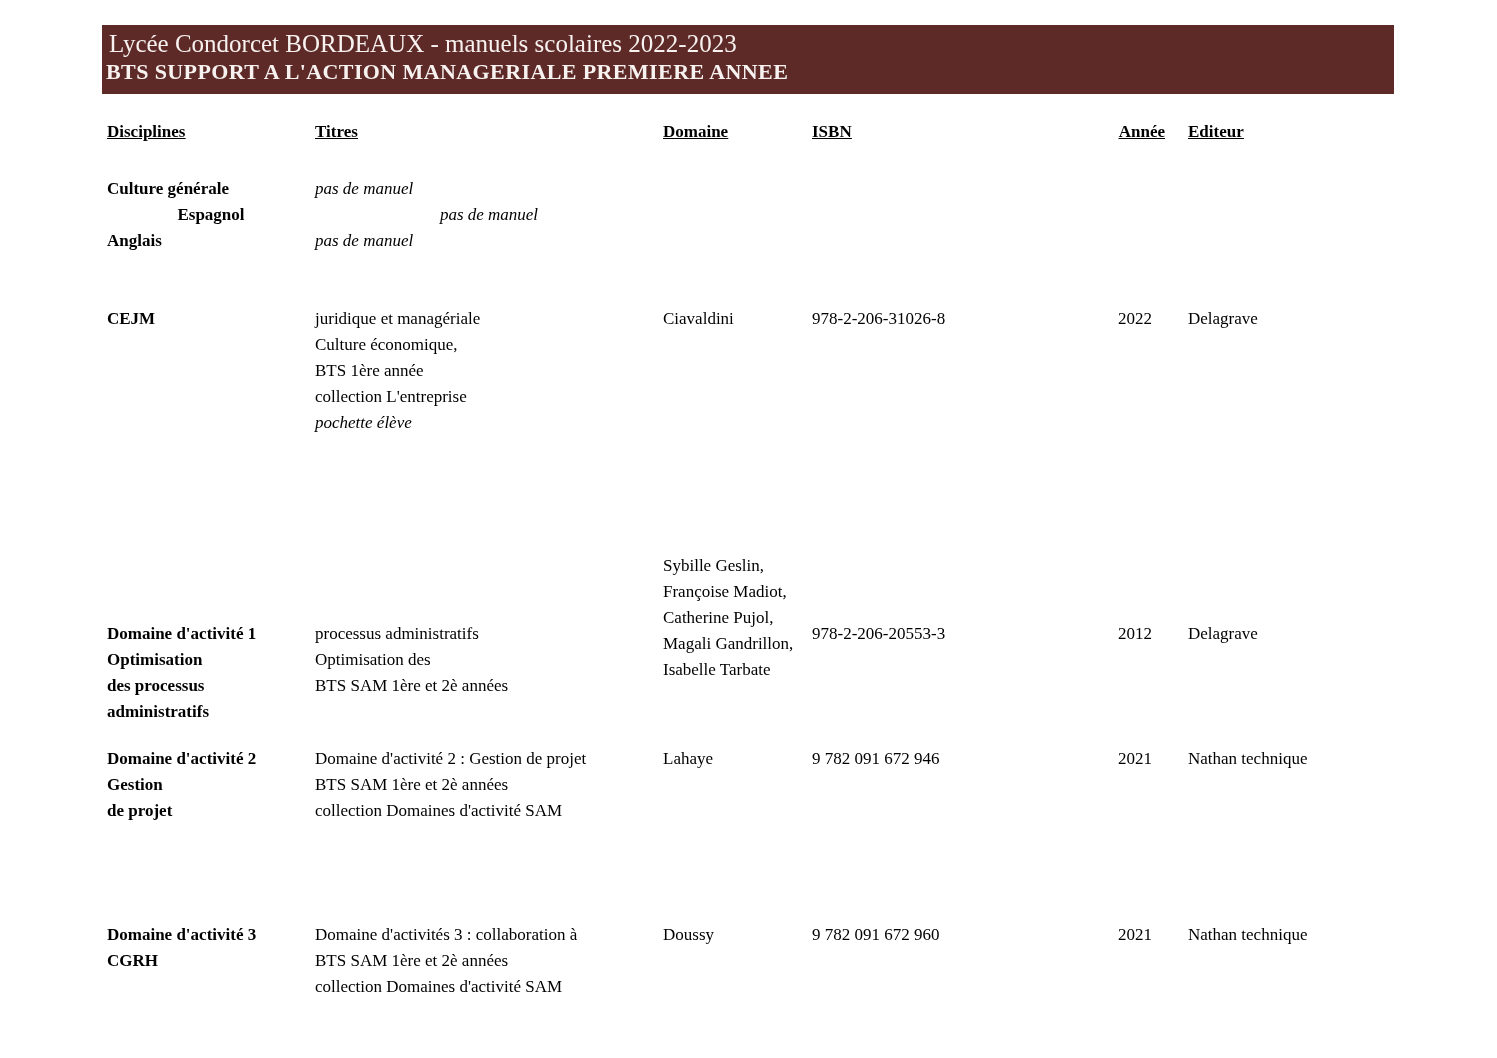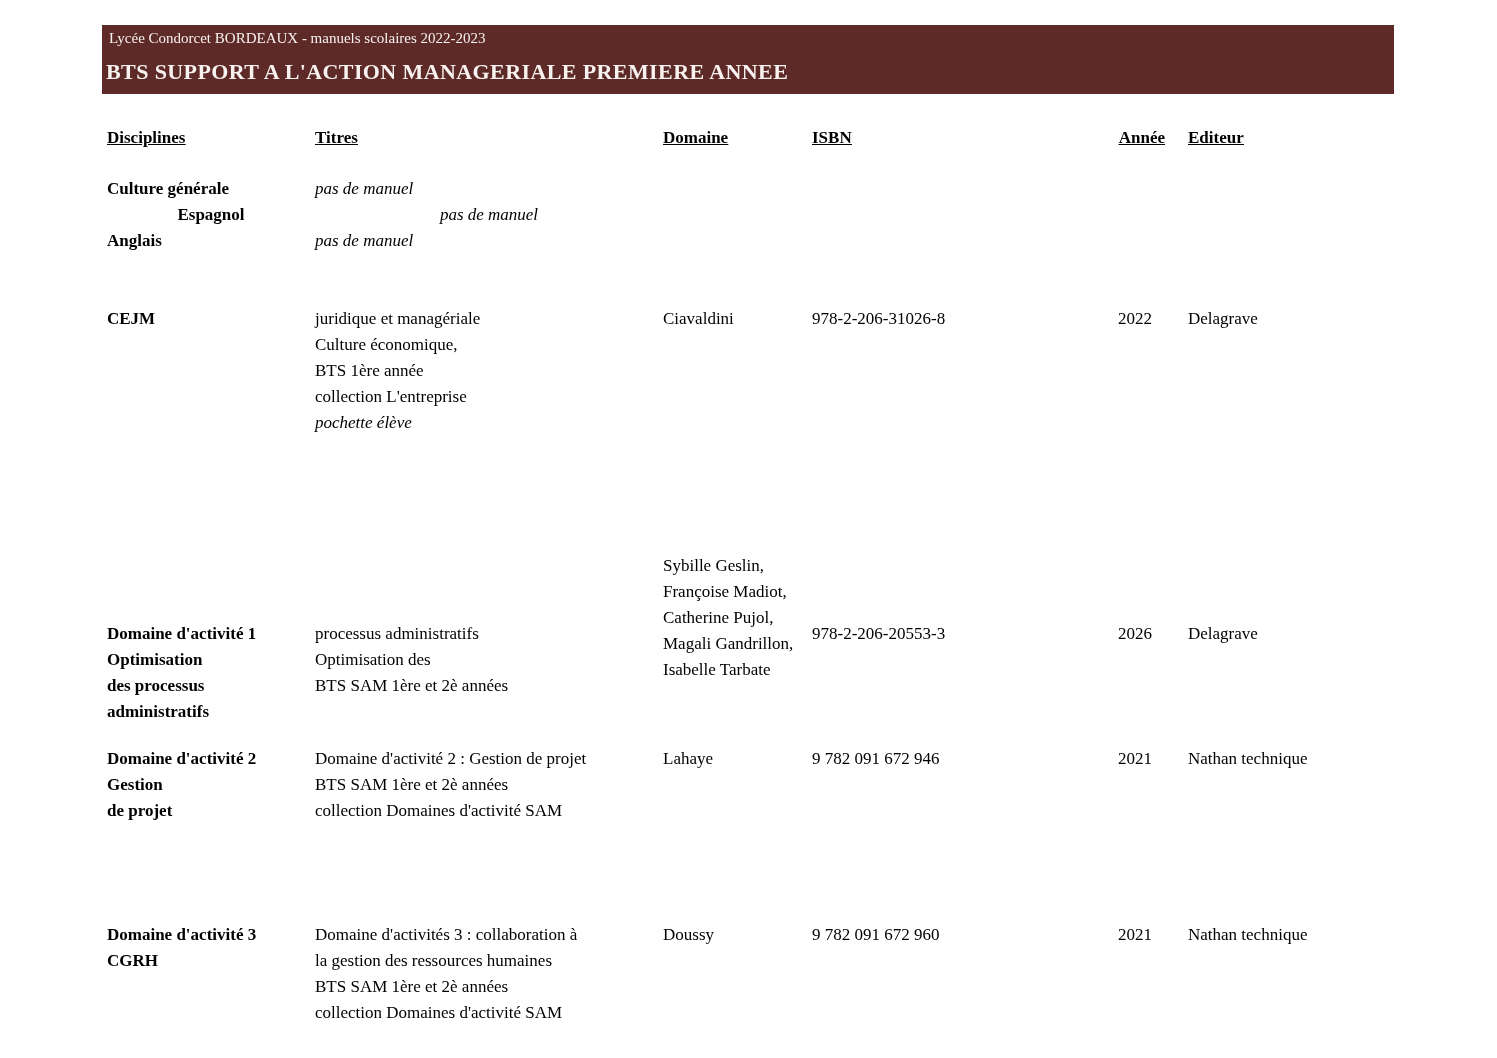--- a/index.html
+++ b/index.html
@@ -18,42 +18,42 @@
     top: 25px;
     width: 1292px;
     height: 69px;
     background: #5e2a27;
     color: #f7f2f0;
   }
   .band-line1 {
     position: absolute;
     left: 7px;
     top: 5px;
-    font-size: 15px;
+    font-size: 25px;
     font-weight: normal;
     white-space: nowrap;
   }
   .band-line2 {
     position: absolute;
     left: 4px;
     top: 34px;
     font-size: 22px;
     font-weight: bold;
     letter-spacing: 0.4px;
     white-space: nowrap;
   }
   .trow {
     position: absolute;
     left: 107px;
     display: grid;
     grid-template-columns: 208px 348px 149px 296px 80px 206px;
     font-size: 17px;
     line-height: 26px;
   }
-  .col-head { top: 125px; text-decoration: underline; }
+  .col-head { top: 119px; text-decoration: underline; }
   .col-head .hcell { font-weight: bold; text-decoration: underline; }
   .row-0 { top: 176px; }
   .row-1 { top: 202px; text-align: center; }
   .row-2 { top: 228px; }
   .row-3 { top: 306px; }
   .row-4 { top: 621px; }
   .row-5 { top: 746px; }
   .row-6 { top: 922px; }
   .cell { min-height: 26px; }
   .cell-discipline { font-weight: bold; }
@@ -161,21 +161,21 @@
       <div class="note"></div>
     </div>
     <div class="cell authors-up">
         <div class="line">Sybille Geslin,</div>
         <div class="line">Françoise Madiot,</div>
         <div class="line">Catherine Pujol,</div>
         <div class="line">Magali Gandrillon,</div>
         <div class="line">Isabelle Tarbate</div>
       </div>
     <div class="cell">978-2-206-20553-3</div>
-    <div class="cell cell-year">2026</div>
+    <div class="cell cell-year">2012</div>
     <div class="cell">Delagrave</div>
   </div>
 
   <div class="trow row-5">
     <div class="cell cell-discipline">
         <div class="line">Domaine d'activité 2</div>
         <div class="line">Gestion</div>
         <div class="line">de projet</div>
       </div>
     <div class="cell">
@@ -195,21 +195,20 @@
   </div>
 
   <div class="trow row-6">
     <div class="cell cell-discipline">
         <div class="line">Domaine d'activité 3</div>
         <div class="line">CGRH</div>
       </div>
     <div class="cell">
       <div>
           <div class="line">Domaine d'activités 3 : collaboration à</div>
-          <div class="line">la gestion des ressources humaines</div>
           <div class="line">BTS SAM 1ère et 2è années</div>
           <div class="line">collection Domaines d'activité SAM</div>
         </div>
       <div class="note"></div>
     </div>
     <div class="cell">
         <div class="line">Doussy</div>
       </div>
     <div class="cell">9 782 091 672 960</div>
     <div class="cell cell-year">2021</div>

